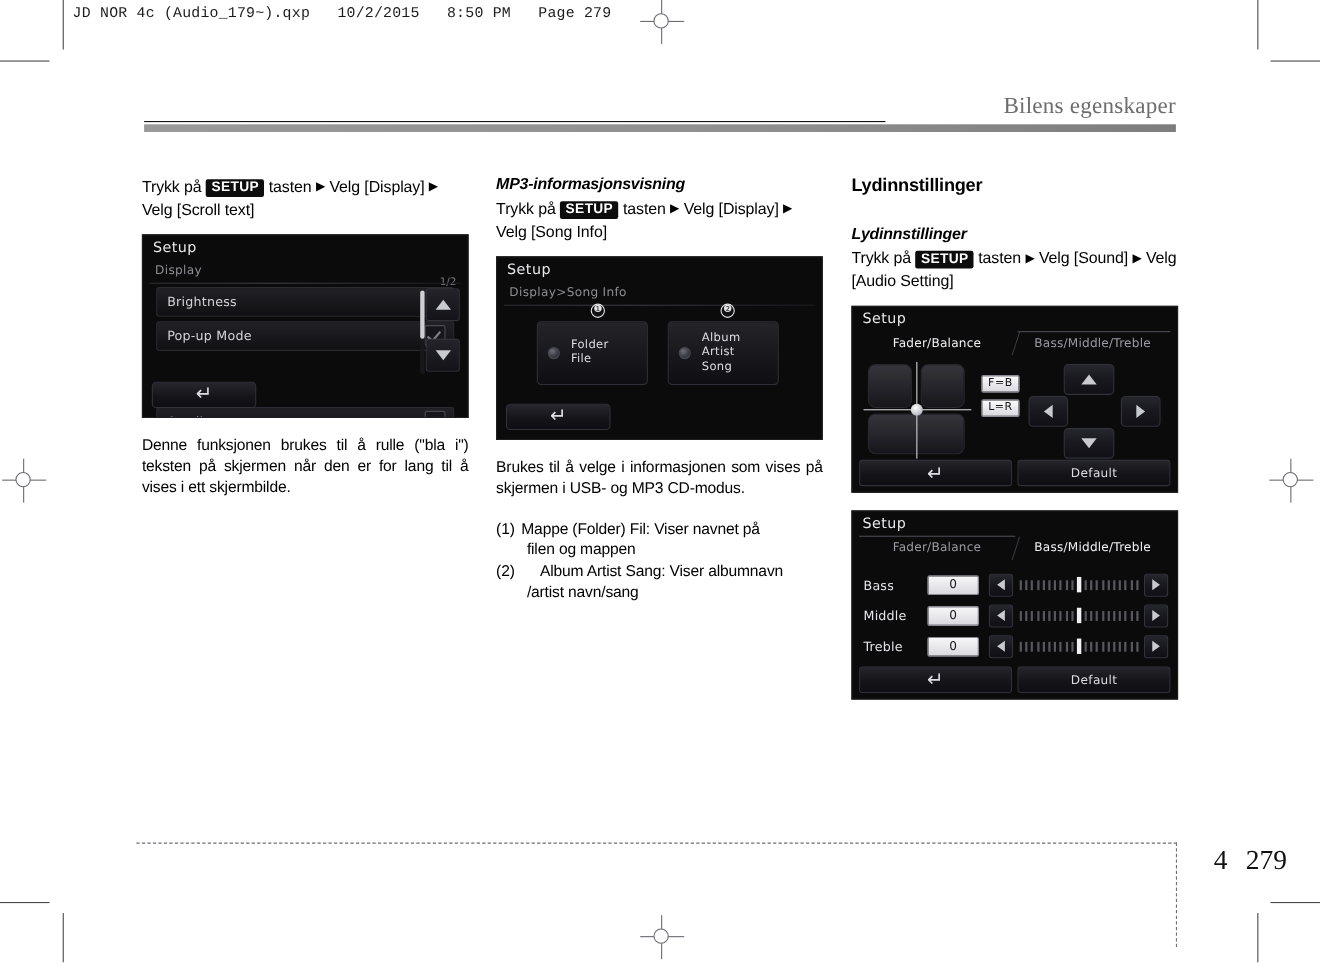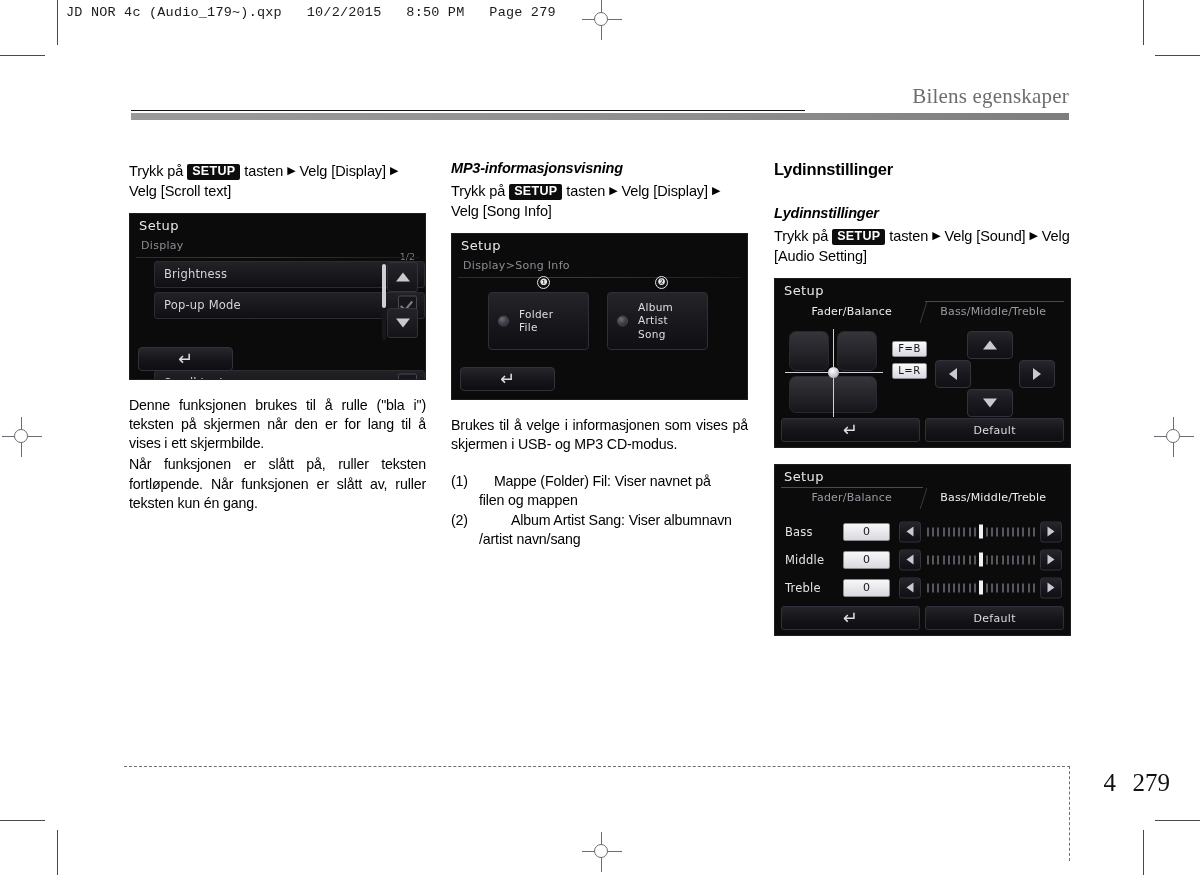--- a/index.html
+++ b/index.html
@@ -119,21 +119,21 @@
     font-size: 14.2px;
     line-height: 19.3px;
     text-align: justify;
     margin: 0;
     letter-spacing: -0.15px;
   }
   .body-text.p2 { margin-top: 2px; }
   .numlist { margin: 0; font-size: 14.2px; line-height: 19.3px; letter-spacing: -0.15px; }
   .numlist .li { display: flex; text-align: justify; }
   .numlist .marker { flex: 0 0 auto; white-space: pre; }
-  .numlist .li-txt { flex: 1 1 auto; text-align: justify; margin-left: 20px; }
+  .numlist .li-txt { flex: 1 1 auto; text-align: justify; }
   .numlist .cont { padding-left: 28px; }
 
   
   .screen {
     position: relative;
     background: #0b0b0c;
     border: 1px solid #1e1e20;
     box-sizing: border-box;
     font-family: "DejaVu Sans", sans-serif;
     overflow: hidden;
@@ -161,21 +161,21 @@
   .scr-divider {
     position: absolute;
     left: 6px; right: 6px; top: 43px;
     height: 1px;
     background: linear-gradient(to right, #2b2b30, #3a3a40 40%, #1a1a1e);
   }
 
   
   .lrow {
     position: absolute;
-    left: 24px;
+    left: 12px;
     width: 271px;
     height: 27px;
     border-radius: 3px;
     background: linear-gradient(to bottom, #222226 0%, #1a1a1e 45%, #101013 100%);
     border: 1px solid #2b2b31;
     box-sizing: border-box;
   }
   .lrow .lbl {
     position: absolute;
     left: 9px; top: 50%;
@@ -544,21 +544,20 @@
     <div class="navbtn" style="top:94px;">
       <span class="tri tri-down"></span>
     </div>
 
     <div class="backbtn" style="left:8px;bottom:8px;width:95px;height:24px;">
       <span class="back-glyph">↵</span>
     </div>
   </div>
 
   <div class="body-text" style="margin-top:16px;">Denne funksjonen brukes til å rulle ("bla i") teksten på skjermen når den er for lang til å vises i ett skjermbilde.</div>
-  <div class="body-text p2">Når funksjonen er slått på, ruller teksten fortløpende. Når funksjonen er slått av, ruller teksten kun én gang.</div>
 </div>
 
 <div class="col col-2">
   <div class="sub-head">MP3-informasjonsvisning</div>
   <div class="path-line">
     <span>Trykk på</span>
     <span class="setup-key">SETUP</span>
     <span>tasten</span>
     <span class="arr">▶</span>
     <span>Velg [Display]</span>

